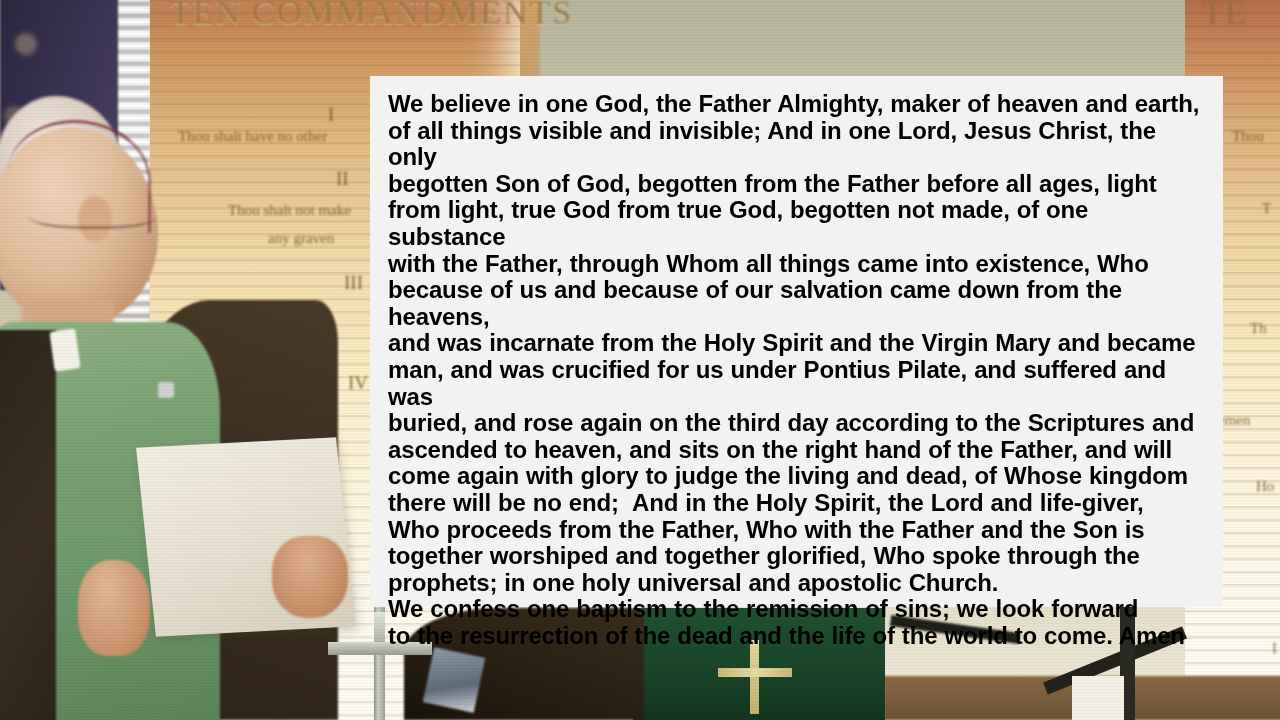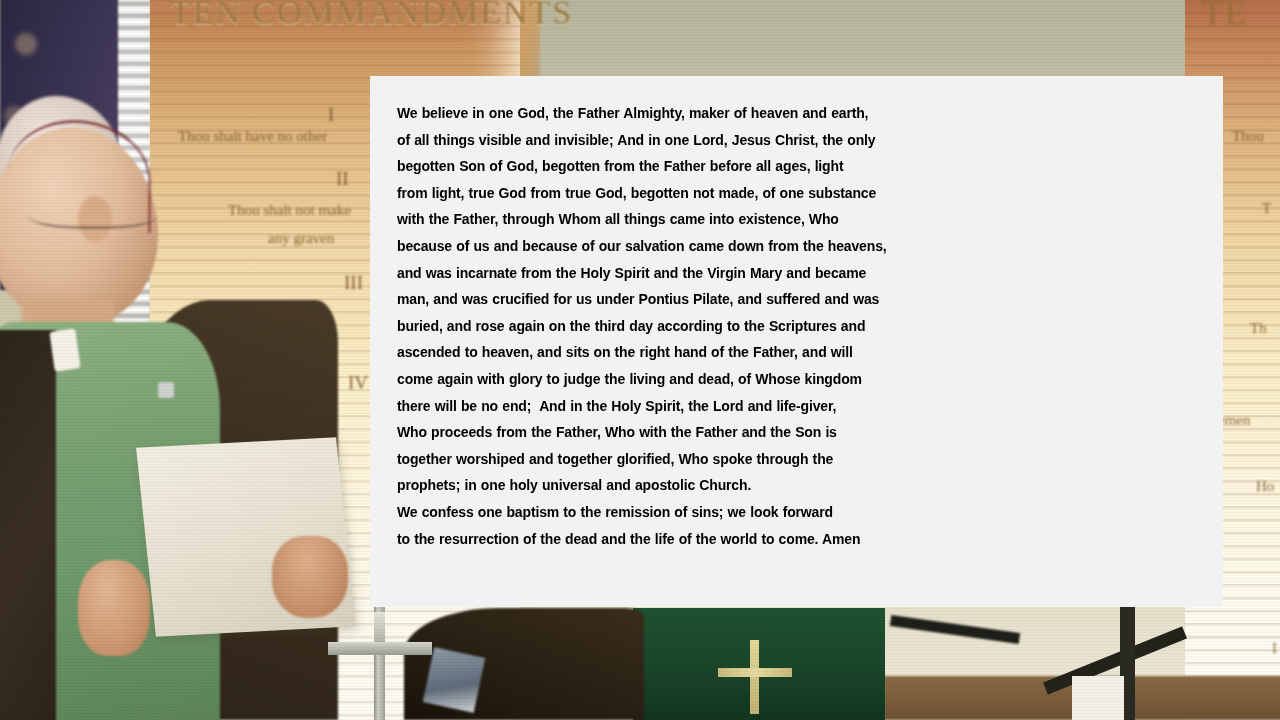--- a/index.html
+++ b/index.html
@@ -403,25 +403,25 @@
     position: absolute;
     left: 370px;
     top: 76px;
     width: 853px;
     height: 531px;
     background: #f2f2f2;
     box-sizing: border-box;
     padding: 7px 10px 0 10px;
   }
   #caption-text {
-    margin: 17px;
+    margin: 8px;
     color: #000;
     font-family: "Liberation Sans", sans-serif;
     font-weight: bold;
-    font-size: 14px;
+    font-size: 24px;
     line-height: 26.6px;
     letter-spacing: -0.15px;
     white-space: pre-wrap;
     word-spacing: 0.5px;
   }
 </style>
 </head>
 <body>
 
 <div id="stage">

